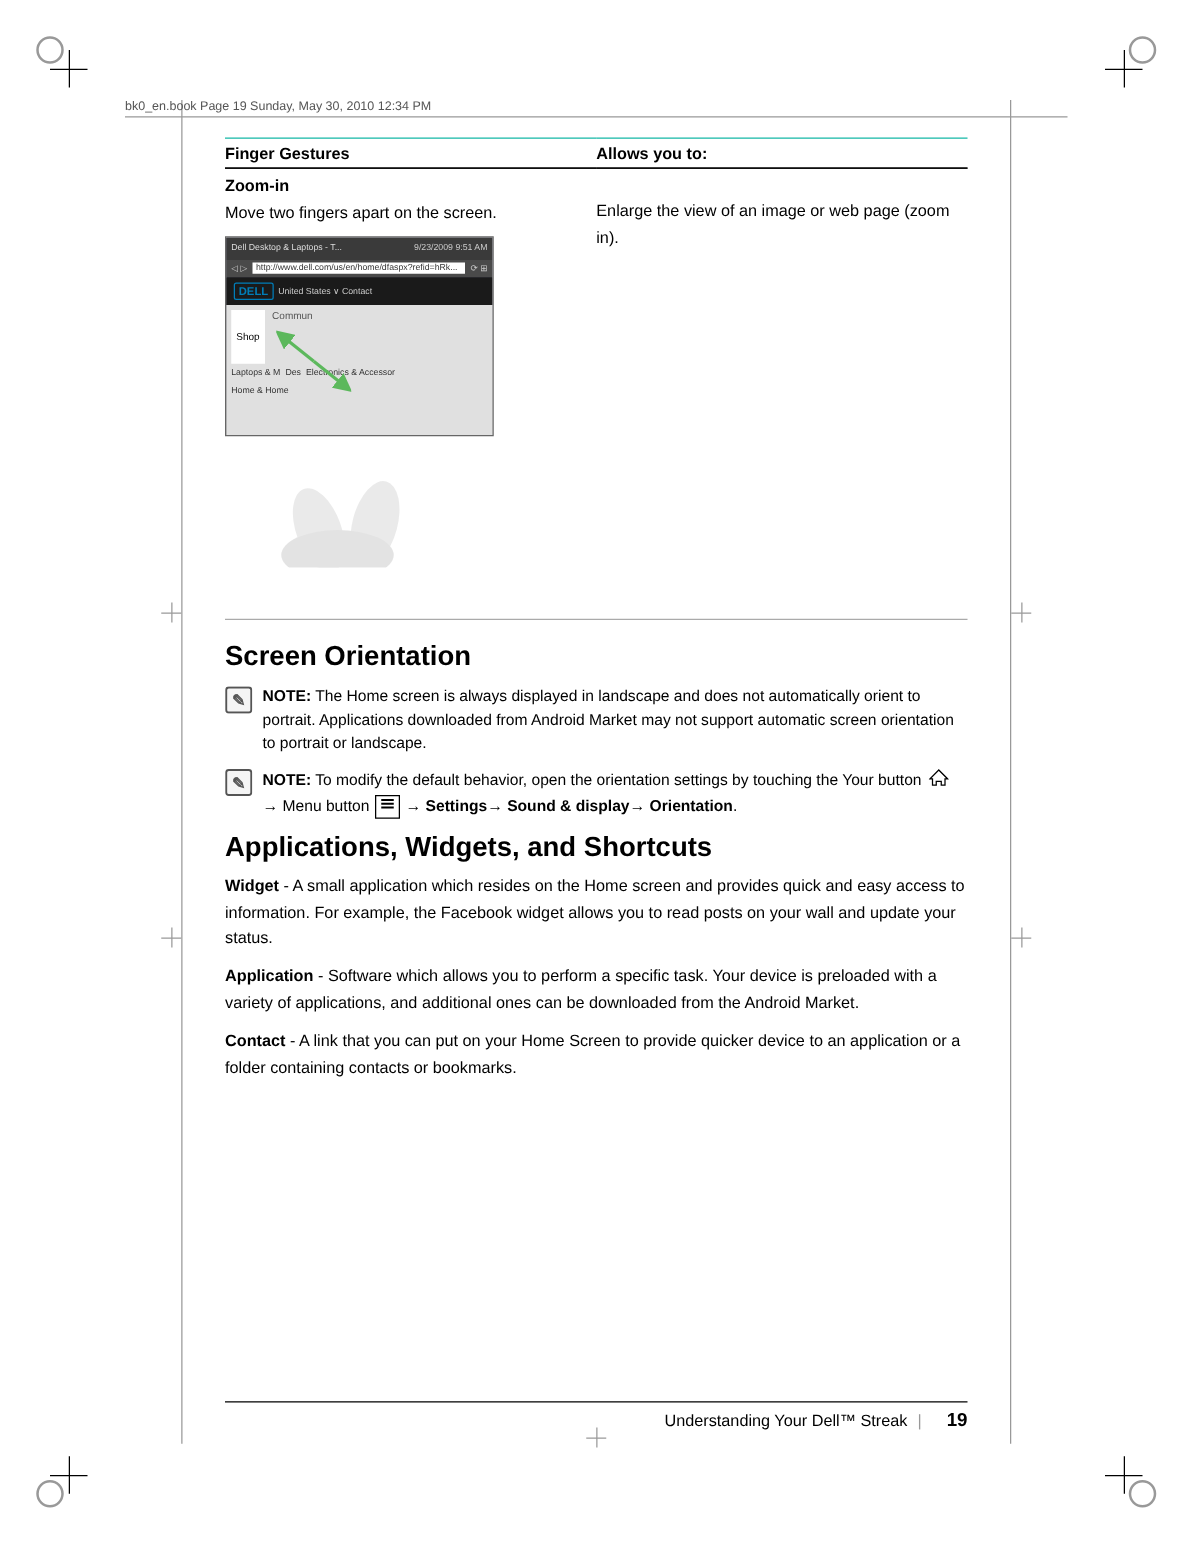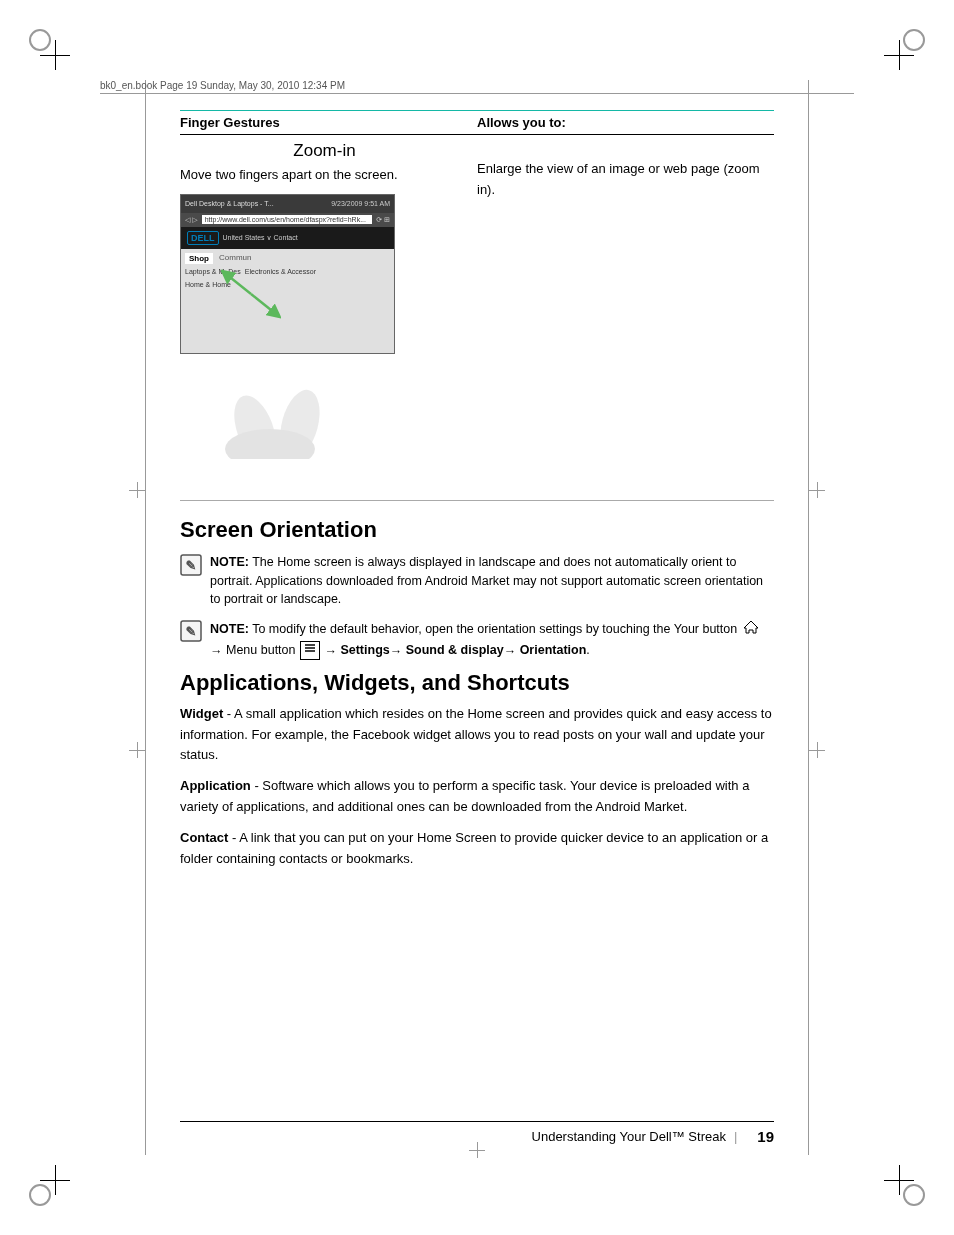--- a/index.html
+++ b/index.html
@@ -103,24 +103,23 @@
       padding: 4px 8px 4px 0;
       border-bottom: 1px solid #000;
       border-top: 1px solid #14b8a6;
     }
     .gestures-table td {
       vertical-align: top;
       padding: 6px 8px 6px 0;
       font-size: 13px;
     }
     .zoom-in-label {
-      font-weight: normal;
-      font-size: 17px;
+      font-weight: bold;
+      font-size: 13px;
       margin-bottom: 4px;
-      text-align: center;
     }
 
     
     .screenshot-box {
       width: 215px;
       height: 160px;
       background: #222;
       border: 1px solid #666;
       position: relative;
       overflow: hidden;
@@ -339,21 +338,21 @@
               </div>
 
               <div class="dell-nav">
                 <span class="dell-logo-small">DELL</span>
                 <span class="nav-links">United States ∨  Contact</span>
               </div>
 
               <div class="screenshot-content" style="background:#e0e0e0;padding:4px;position:relative;">
 
                 <div style="display:flex;gap:6px;margin-bottom:4px;">
-                  <span style="font-size:8px;font-weight:bold;background:#fff;padding:1px 4px;">Shop</span>
+                  <span style="font-size:8px;font-weight:normal;background:#fff;padding:17px 4px;">Shop</span>
                   <span style="font-size:8px;color:#555;">Commun</span>
                 </div>
                 <div style="display:flex;gap:4px;">
                   <span style="font-size:7px;color:#333;">Laptops &amp; M</span>
                   <span style="font-size:7px;color:#333;">Des</span>
                   <span style="font-size:7px;color:#333;">Electronics &amp; Accessor</span>
                 </div>
                 <div>
                   <span style="font-size:7px;color:#333;">Home &amp; Home</span>
                 </div>

